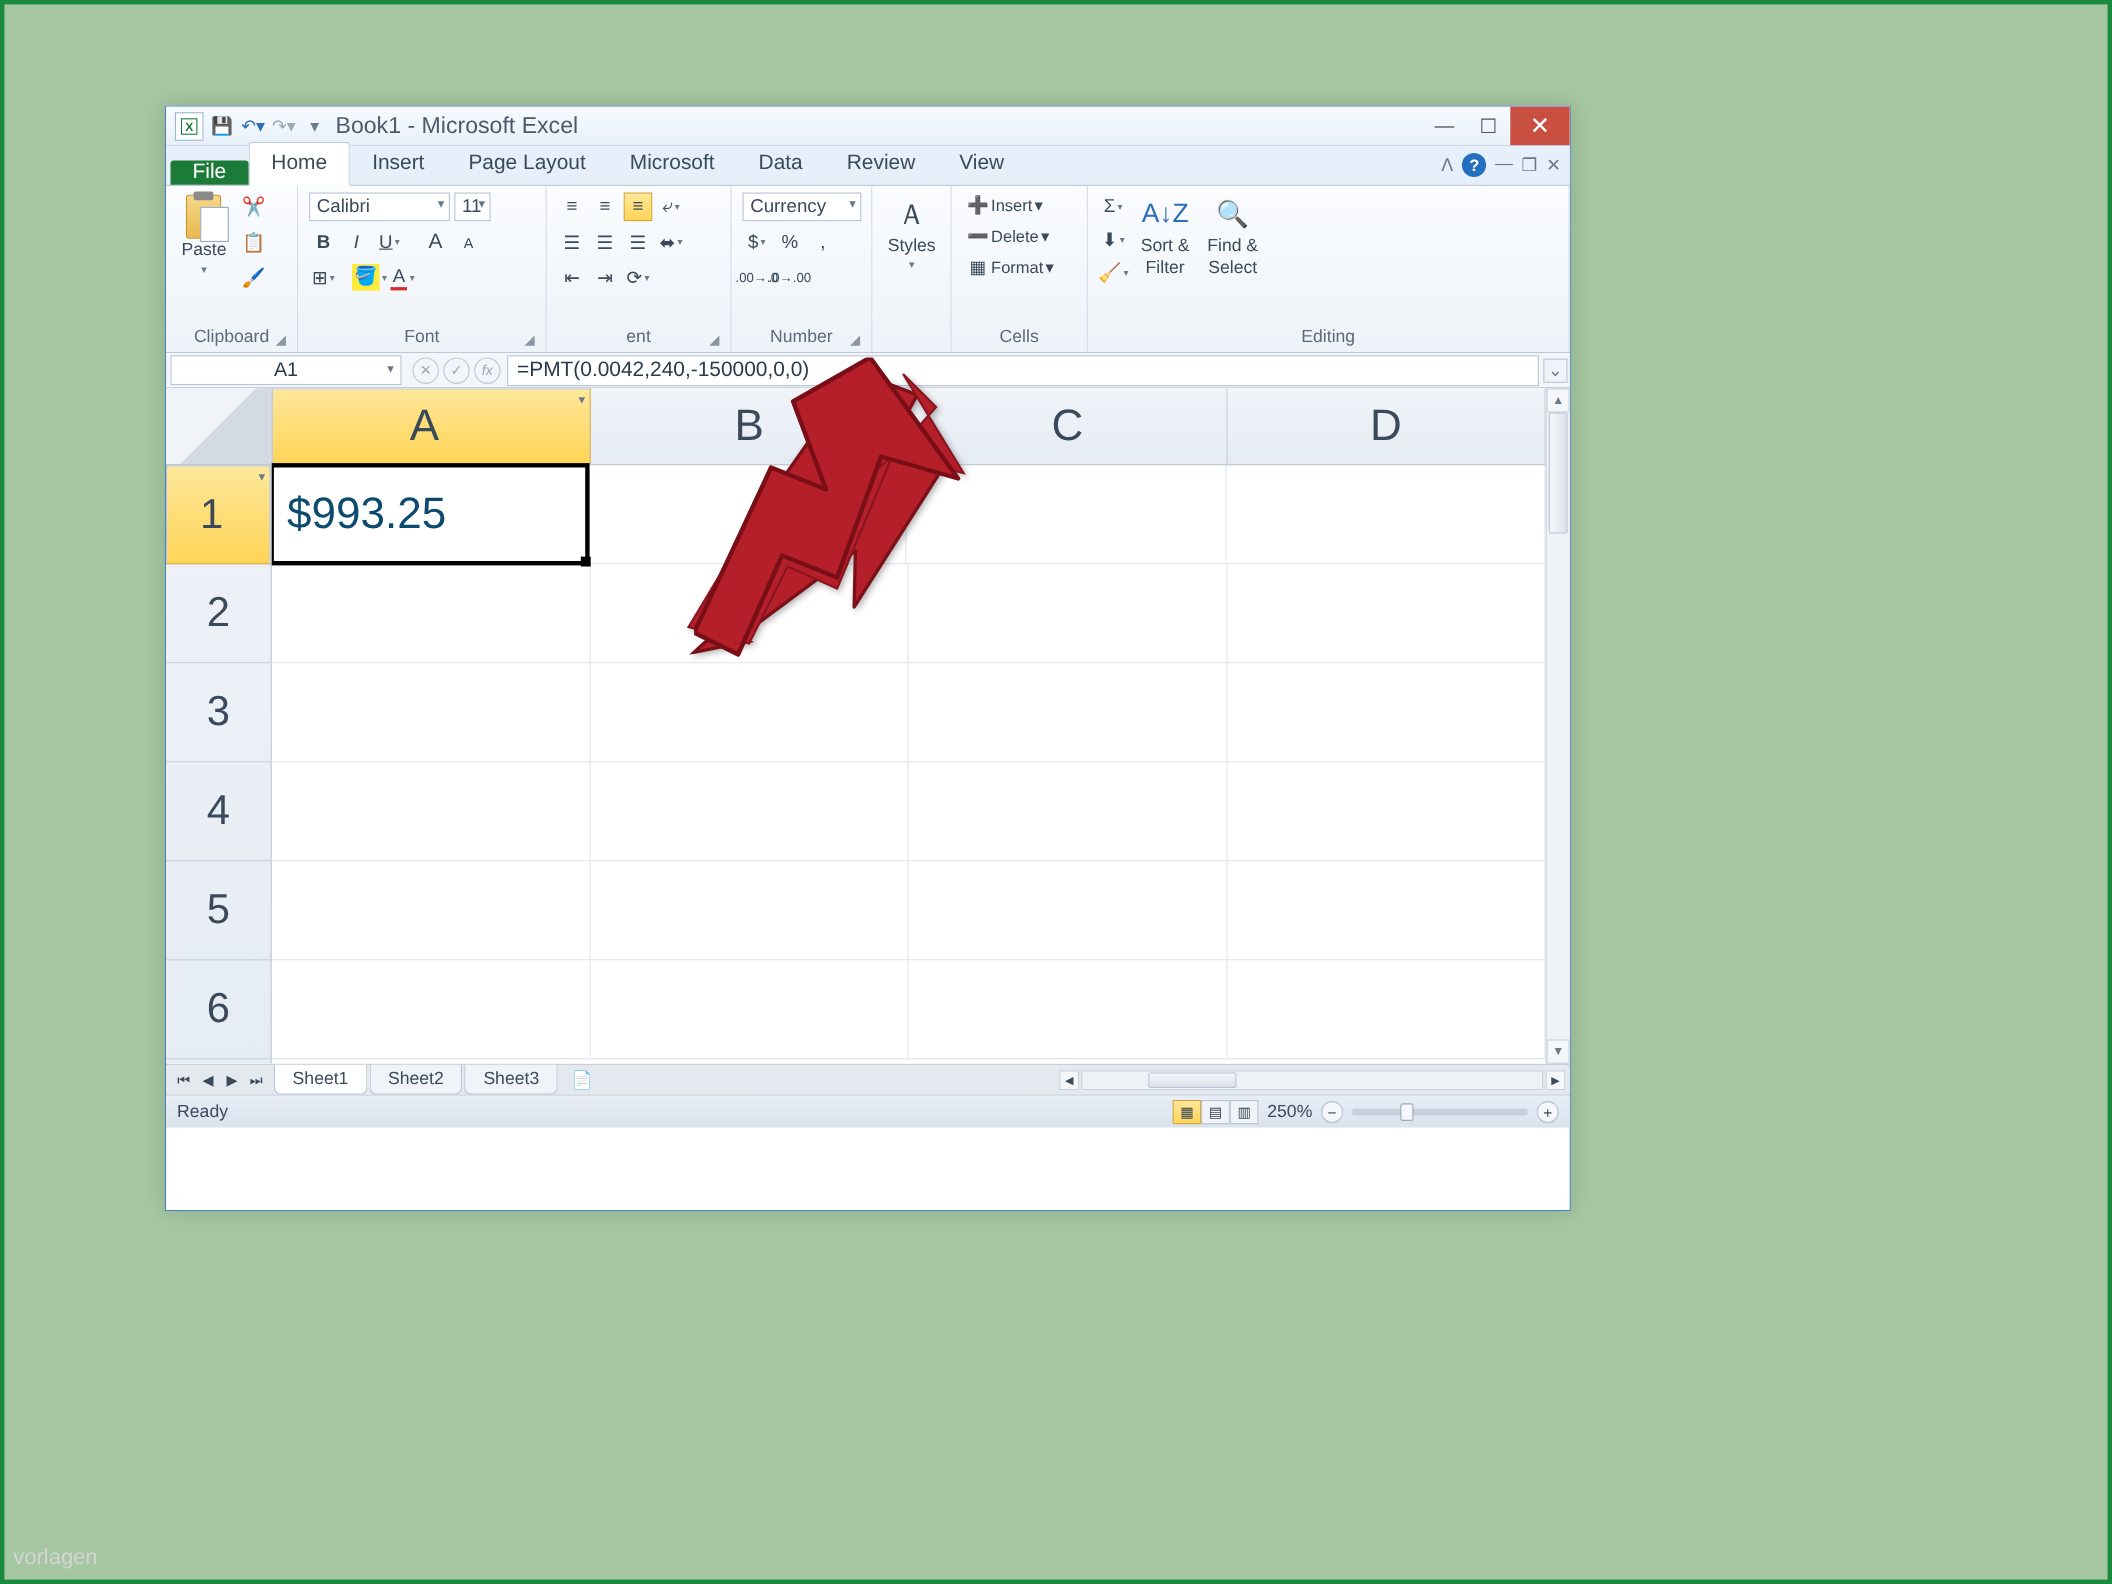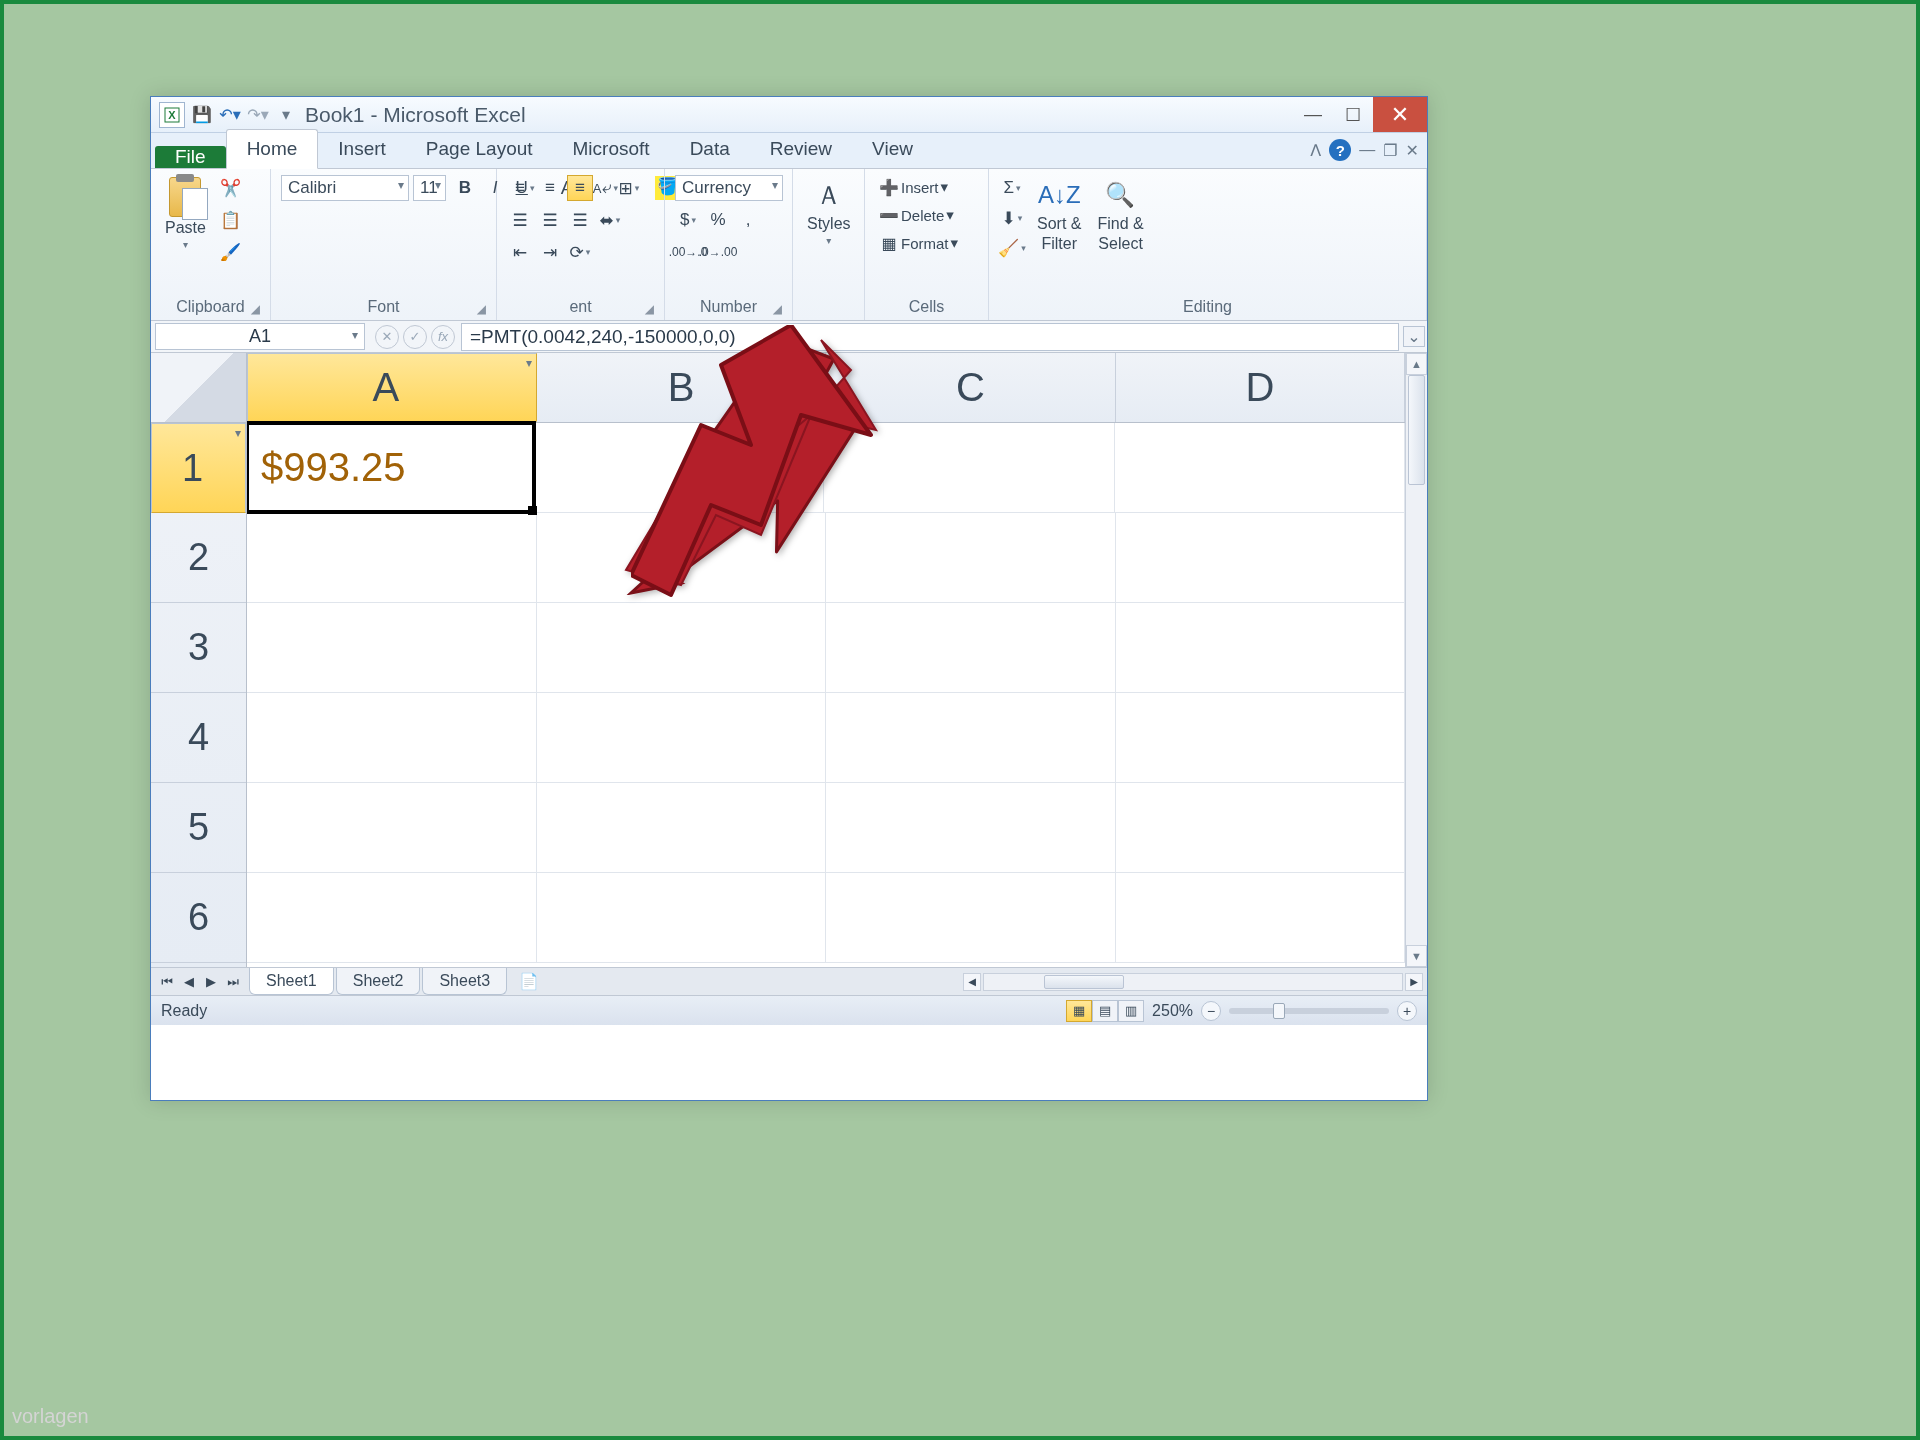--- a/index.html
+++ b/index.html
@@ -57,21 +57,21 @@
 .rowhdrs { width: 96px; background: linear-gradient(#f0f3f8,#e6ecf4); border-right: 1px solid #b8c0cc; }
 .corner { height: 70px; background: linear-gradient(135deg,#f0f3f8 0%,#f0f3f8 50%,#d4dae4 50%,#d4dae4 100%); border-bottom: 1px solid #b8c0cc; }
 .rowhdr { height: 90px; display: flex; align-items: center; justify-content: center; font-size: 38px; color: #3a4a5a; border-bottom: 1px solid #c8d0dc; }
 .rowhdr.sel { background: linear-gradient(#ffe79a,#ffd557); border-bottom: 1px solid #d4a830; }
 .grid { flex: 1; overflow: hidden; position: relative; }
 .colhdrs { height: 70px; display: flex; background: linear-gradient(#f0f3f8,#e6ecf4); border-bottom: 1px solid #b8c0cc; }
 .colhdr { display: flex; align-items: center; justify-content: center; font-size: 40px; color: #3a4a5a; border-right: 1px solid #c8d0dc; }
 .colhdr.sel { background: linear-gradient(#ffe79a,#ffd557); border-right: 1px solid #d4a830; }
 .cells { position: relative; }
 .cellrow { height: 90px; display: flex; border-bottom: 1px solid #e0e5ec; }
-.cell { border-right: 1px solid #e0e5ec; display: flex; align-items: center; padding: 0 12px; font-size: 40px; color: #a16207; }
+.cell { border-right: 1px solid #e0e5ec; display: flex; align-items: center; padding: 0 12px; font-size: 40px; color: #0c4a6e; }
 .cell.active { border: 4px solid #000; margin: -2px; position: relative; z-index: 2; background: #fff; }
 .cell.active::after { content: ''; position: absolute; right: -5px; bottom: -5px; width: 9px; height: 9px; background: #000; }
 .vscroll { width: 22px; background: #eef1f6; border-left: 1px solid #c8d0dc; display: flex; flex-direction: column; }
 .vscroll .sbtn { height: 22px; background: #f4f6fa; border: 1px solid #c8d0dc; display: flex; align-items: center; justify-content: center; font-size: 11px; color: #6a7a8a; }
 .vscroll .track { flex: 1; position: relative; }
 .vscroll .thumb { position: absolute; top: 0; left: 2px; right: 2px; height: 110px; background: linear-gradient(90deg,#f4f7fb,#dbe2ec); border: 1px solid #bac4d4; border-radius: 2px; }
 
 .sheetbar { height: 28px; display: flex; align-items: center; background: #e4e9f0; border-top: 1px solid #c0c8d4; font-size: 16px; color: #3a4a5a; }
 .navbtns { display: flex; padding: 0 6px; gap: 2px; }
 .navbtn { width: 20px; height: 20px; display: flex; align-items: center; justify-content: center; font-size: 13px; color: #3a4a5a; }
@@ -157,21 +157,21 @@
         <div class="col">
           <div class="ibtn">✂️</div>
           <div class="ibtn">📋</div>
           <div class="ibtn">🖌️</div>
         </div>
       </div>
       <div class="group-label"><span>Clipboard</span><span class="dlg">◢</span></div>
     </div>
 
     <div class="group" style="width:226px">
-      <div class="group-body" style="gap:6px">
+      <div class="group-body" style="flex-direction:column;gap:6px">
         <div class="row">
           <div class="sel" style="width:128px">Calibri</div>
           <div class="sel" style="width:33px">11</div>
         </div>
         <div class="row">
           <div class="ibtn">
               <b>B</b>
             </div>
           <div class="ibtn">
               <i>I</i>

